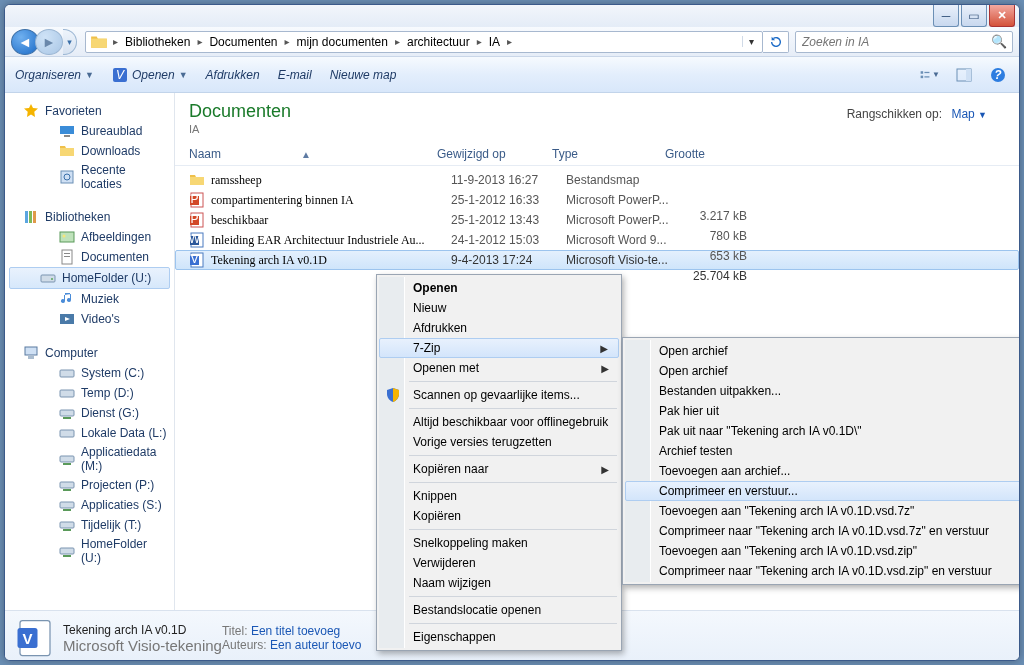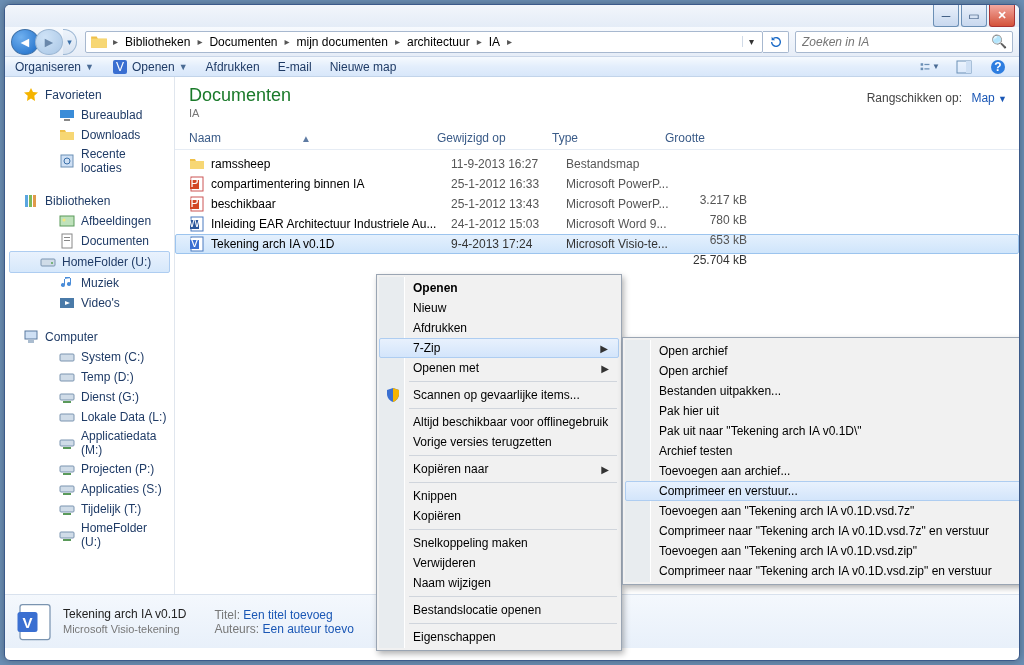--- a/index.html
+++ b/index.html
@@ -16,64 +16,64 @@
   .breadcrumb { flex:1; height:22px; border:1px solid #a7b8cf; background:#fff; display:flex; align-items:center; padding:0 2px; border-radius:2px;}
   .breadcrumb .folder-icon { width:18px; height:18px; margin:0 2px; }
   .crumb { padding:0 4px; color:#000; }
   .crumb-sep { color:#555; padding:0 3px; font-size:10px;}
   .bc-drop { margin-left:auto; padding:0 6px; border-left:1px solid #d0dae7; color:#333; font-size:10px;}
   .refresh-box { width:26px; height:22px; border:1px solid #a7b8cf; border-left:none; background:#fff; display:flex; align-items:center; justify-content:center; color:#1a6ac7; border-radius:0 2px 2px 0; margin-right:6px;}
   .search-box { width:218px; height:22px; border:1px solid #a7b8cf; background:#fff; display:flex; align-items:center; border-radius:2px; padding:0 4px;}
   .search-box input { border:none; outline:none; flex:1; font-style:italic; color:#a16207; background:transparent;}
   .search-box .mag { color:#1a6ac7; font-size:13px;}
 
-  .toolbar { height:20px; background: linear-gradient(#f6fafe,#e3eefc,#d8e7fa); border-bottom:1px solid #c2d4ea; display:flex; align-items:center; padding:0 10px; color:#1f3b66;}
+  .toolbar { height:36px; background: linear-gradient(#f6fafe,#e3eefc,#d8e7fa); border-bottom:1px solid #c2d4ea; display:flex; align-items:center; padding:0 10px; color:#1f3b66;font-style:italic;}
   .tb-item { display:flex; align-items:center; margin-right:18px; cursor:default; }
   .tb-item .caret { margin-left:4px; font-size:9px; color:#4a6b94;}
   .tb-right { margin-left:auto; display:flex; align-items:center; gap:12px;}
   .tb-iconbtn { width:22px; height:22px; border:1px solid transparent; display:flex; align-items:center; justify-content:center; border-radius:2px;}
   .tb-iconbtn svg { width:16px; height:16px; }
 
   .body-row { display:flex; height: calc(100% - 22px - 30px - 32px - 54px); }
   .sidebar { width:170px; background:#fff; border-right:1px solid #e0e6ee; padding:8px 0 0 0; overflow:hidden;}
   .sb-group { margin-bottom:14px; }
   .sb-head { display:flex; align-items:center; padding:2px 6px 2px 18px; color:#1f3b66;}
   .sb-head .icon { width:16px; height:16px; margin-right:6px; flex-shrink:0;}
   .sb-item { display:flex; align-items:center; padding:2px 6px 2px 54px; color:#1f3b66;}
   .sb-item .icon { width:16px; height:16px; margin-right:6px; flex-shrink:0;}
   .sb-item.selected { background: linear-gradient(#e9f2fd,#d6e8fb); border:1px solid #aecdf1; border-radius:2px; margin:0 4px; padding-left:30px;}
   .content { flex:1; background:#fff; position:relative;}
   .c-header { padding:8px 14px 0 14px; }
   .c-title { color:#1a7a2a; font-size:18px; }
   .c-sub { color:#777; font-size:11px; margin-top:1px;}
-  .c-arrange { position:absolute; top:14px; right:12px; color:#444; font-size:12px;}
+  .c-arrange { position:absolute; top:14px; right:32px; color:#444; font-size:12px;}
   .c-arrange a { color:#1a57b5; text-decoration:none; margin-left:6px;}
   .c-arrange .caret{font-size:9px;color:#1a57b5;}
   .cols { display:flex; padding:12px 14px 4px 14px; color:#3a5b88; border-bottom:1px solid #e6ecf4; font-size:12px;}
   .col-name { width:248px; display:flex; align-items:center; gap:40px;}
   .col-name .sort { color:#5e7ba3; font-size:10px; margin-left:40px;}
   .col-mod { width:115px;}
   .col-type { width:113px;}
   .col-size { width:90px; text-align:left;}
   .rows { padding:4px 0;}
   .row { display:flex; align-items:center; padding:1px 14px; height:20px;}
   .row .ficon { width:16px; height:16px; margin-right:6px; flex-shrink:0;}
-  .row .name { width:240px; white-space:nowrap; overflow:hidden; text-overflow:ellipsis; color:#000;}
+  .row .name { width:240px; white-space:nowrap; overflow:hidden; text-overflow:ellipsis; color:#000;font-family:Liberation Serif, serif;}
   .row .mod { width:115px; color:#555;}
   .row .type { width:113px; color:#555; white-space:nowrap; overflow:hidden; text-overflow:ellipsis;}
   .row .size { width:90px; text-align:right; color:#555; padding-right:22px;margin-top:32px;}
   .row.selected { background: linear-gradient(#e4f0fd,#cfe5fb); border:1px solid #9cc4ee; border-radius:2px; padding:0 13px;}
   .row.selected .mod,.row.selected .type,.row.selected .size{color:#333;}
 
   .details { height:54px; border-top:1px solid #d9e2ee; background:linear-gradient(#f4f8fd,#e8f0fa); display:flex; align-items:center; padding:4px 10px;}
   .details .big-icon { width:40px; height:40px; margin-right:8px;}
   .details .dtxt { line-height:15px;}
   .details .dname { color:#222;}
-  .details .dsub { color:#777; font-size:11px;}
-  .details .meta { margin-left:28px; color:#777; font-size:11px;}
+  .details .dsub { color:#777; font-size:15px;}
+  .details .meta { color:#777; font-size:11px;}
   .details .meta a{color:#1a57b5; text-decoration:none;}
 
   
   .ctx { position:absolute; background:#f1f1f1; border:1px solid #9aa5b3; box-shadow:2px 3px 6px rgba(0,0,0,0.3); padding:3px 2px; z-index:50;}
   .ctx .gutter { position:absolute; left:2px; top:2px; bottom:2px; width:26px; background:#e8ecef; border-right:1px solid #ffffff;}
   .ctx-item { position:relative; padding:3px 30px 3px 34px; color:#000; white-space:nowrap; display:flex; align-items:center;}
   .ctx-item .arrow { position:absolute; right:10px; font-size:10px; color:#333;}
   .ctx-item.bold { font-weight:bold; }
   .ctx-item.hover { background: linear-gradient(#e8f1fd,#d3e5fb); border:1px solid #aecdf1; border-radius:2px; padding:2px 29px 2px 33px;}
   .ctx-sep { height:1px; background:#d0d5dc; margin:3px 2px 3px 30px;}

